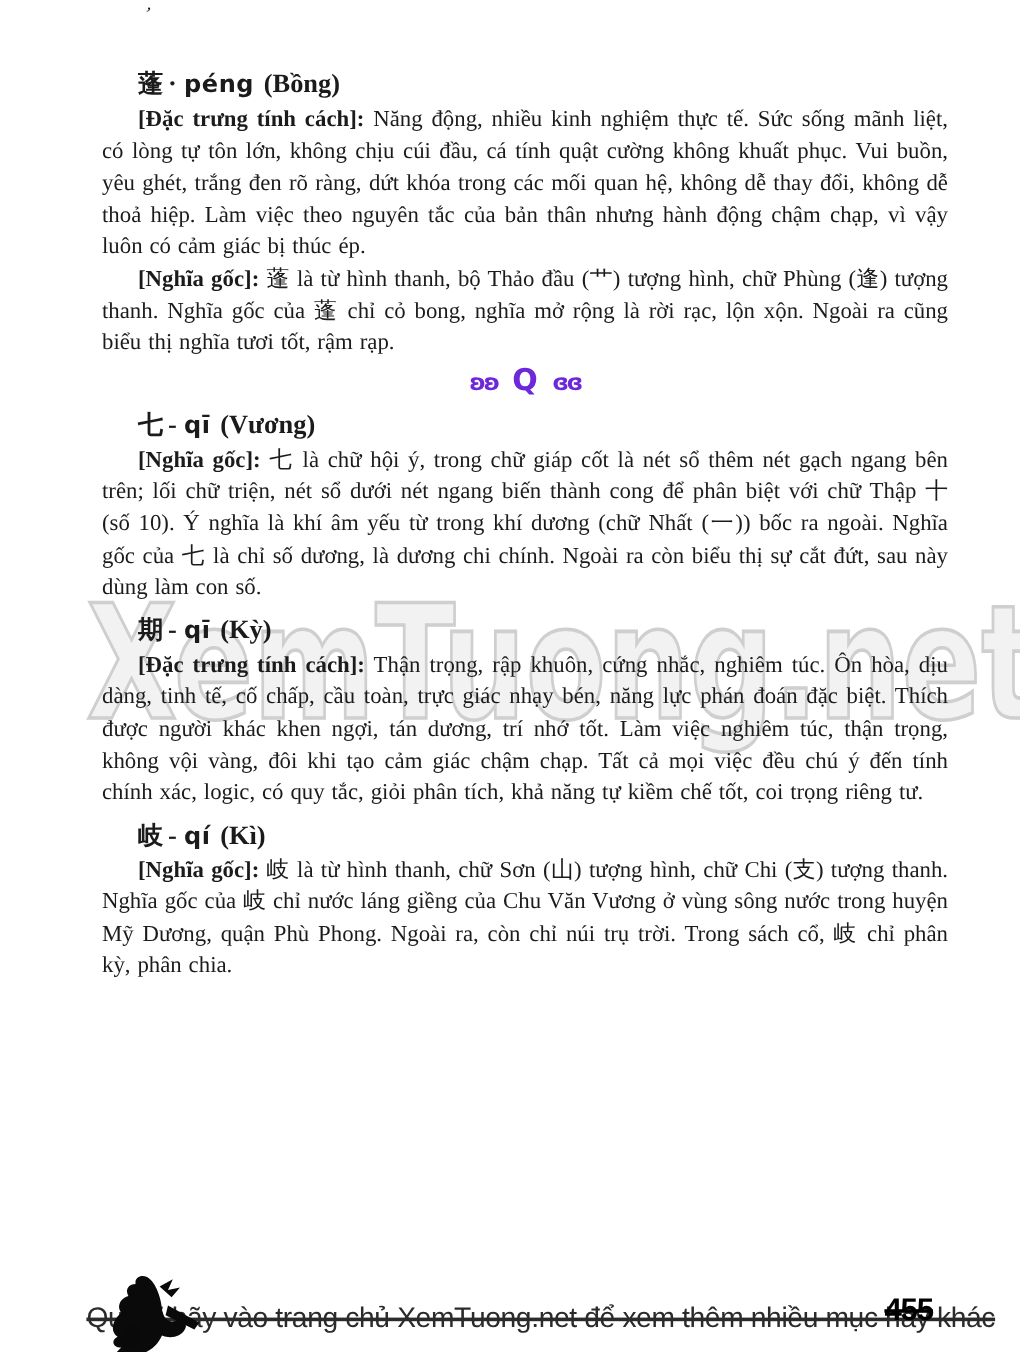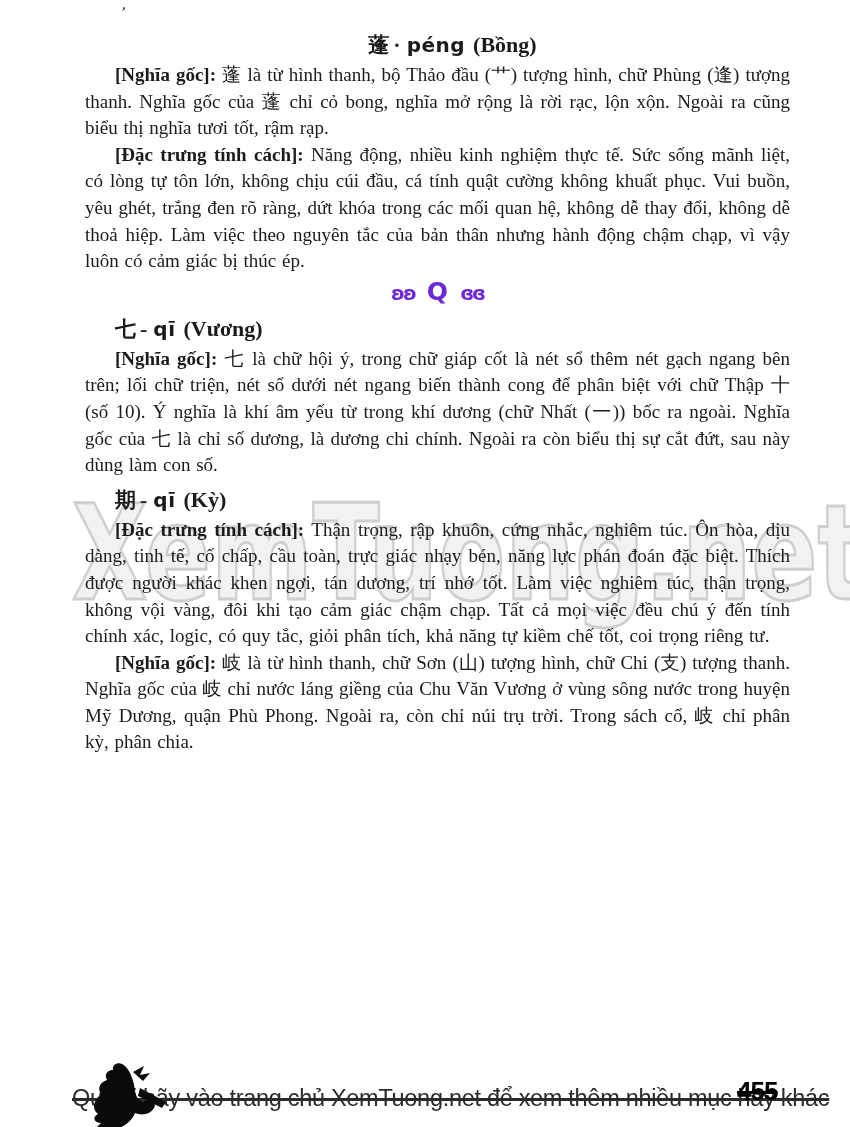--- a/index.html
+++ b/index.html
@@ -33,21 +33,21 @@
   .content{
     position:absolute;left:85px;top:0;width:705px;
     z-index:1;
   }
   .ehead{
     margin:6px 0 2px 30px;
     font-size:22px;line-height:30px;
     font-weight:bold;
     white-space:nowrap;
   }
-  .ehead.first{margin-top:30px;text-align:center;}
+  .ehead.first{margin-top:55px;}
   .ehead .hanzi{font-size:21px;}
   .ehead .sep{margin:0 6px 0 4px;}
   .ehead .pinyin{
     font-family:"DejaVu Sans", sans-serif;
     font-size:20px;letter-spacing:0.5px;
   }
   .ehead .viet{margin-left:8px;}
   .para{
     margin:0;
     font-size:19px;line-height:26.6px;
@@ -102,26 +102,26 @@
   <span class="stray">ʼ</span>
 
   <div class="watermark">XemTuong.net</div>
 
   <main class="content">
 
     <h2 class="ehead first">
       <span class="hanzi">蓬</span><span class="sep">·</span><span class="pinyin">péng</span><span class="viet">(Bồng)</span>
     </h2>
     <p class="para">
+      <span class="label">[Đặc trưng tính cách]:</span>
+      <span>Năng động, nhiều kinh nghiệm thực tế. Sức sống mãnh liệt, có lòng tự tôn lớn, không chịu cúi đầu, cá tính quật cường không khuất phục. Vui buồn, yêu ghét, trắng đen rõ ràng, dứt khóa trong các mối quan hệ, không dễ thay đổi, không dễ thoả hiệp. Làm việc theo nguyên tắc của bản thân nhưng hành động chậm chạp, vì vậy luôn có cảm giác bị thúc ép.</span>
+    </p>
+    <p class="para">
       <span class="label">[Nghĩa gốc]:</span>
       <span>蓬 là từ hình thanh, bộ Thảo đầu (艹) tượng hình, chữ Phùng (逢) tượng thanh. Nghĩa gốc của 蓬 chỉ cỏ bong, nghĩa mở rộng là rời rạc, lộn xộn. Ngoài ra cũng biểu thị nghĩa tươi tốt, rậm rạp.</span>
-    </p>
-    <p class="para">
-      <span class="label">[Đặc trưng tính cách]:</span>
-      <span>Năng động, nhiều kinh nghiệm thực tế. Sức sống mãnh liệt, có lòng tự tôn lớn, không chịu cúi đầu, cá tính quật cường không khuất phục. Vui buồn, yêu ghét, trắng đen rõ ràng, dứt khóa trong các mối quan hệ, không dễ thay đổi, không dễ thoả hiệp. Làm việc theo nguyên tắc của bản thân nhưng hành động chậm chạp, vì vậy luôn có cảm giác bị thúc ép.</span>
     </p>
 
     <div class="divider">
       <span class="orn">ʚʚ</span><span class="q">Q</span><span class="orn">ɞɞ</span>
     </div>
 
     <h2 class="ehead">
       <span class="hanzi">七</span><span class="sep">-</span><span class="pinyin">qī</span><span class="viet">(Vương)</span>
     </h2>
     <p class="para">
@@ -130,20 +130,23 @@
     </p>
 
     <h2 class="ehead">
       <span class="hanzi">期</span><span class="sep">-</span><span class="pinyin">qī</span><span class="viet">(Kỳ)</span>
     </h2>
     <p class="para">
       <span class="label">[Đặc trưng tính cách]:</span>
       <span>Thận trọng, rập khuôn, cứng nhắc, nghiêm túc. Ôn hòa, dịu dàng, tinh tế, cố chấp, cầu toàn, trực giác nhạy bén, năng lực phán đoán đặc biệt. Thích được người khác khen ngợi, tán dương, trí nhớ tốt. Làm việc nghiêm túc, thận trọng, không vội vàng, đôi khi tạo cảm giác chậm chạp. Tất cả mọi việc đều chú ý đến tính chính xác, logic, có quy tắc, giỏi phân tích, khả năng tự kiềm chế tốt, coi trọng riêng tư.</span>
     </p>
 
+    <h2 class="ehead">
+      <span class="hanzi">岐</span><span class="sep">-</span><span class="pinyin">qí</span><span class="viet">(Kì)</span>
+    </h2>
     <p class="para">
       <span class="label">[Nghĩa gốc]:</span>
       <span>岐 là từ hình thanh, chữ Sơn (山) tượng hình, chữ Chi (支) tượng thanh. Nghĩa gốc của 岐 chỉ nước láng giềng của Chu Văn Vương ở vùng sông nước trong huyện Mỹ Dương, quận Phù Phong. Ngoài ra, còn chỉ núi trụ trời. Trong sách cổ, 岐 chỉ phân kỳ, phân chia.</span>
     </p>
 
   </main>
 
   <div class="footer">
     <span class="footer-text">Quý vị hãy vào trang chủ XemTuong.net để xem thêm nhiều mục hay khác</span>
     <span class="page-number">455</span>

